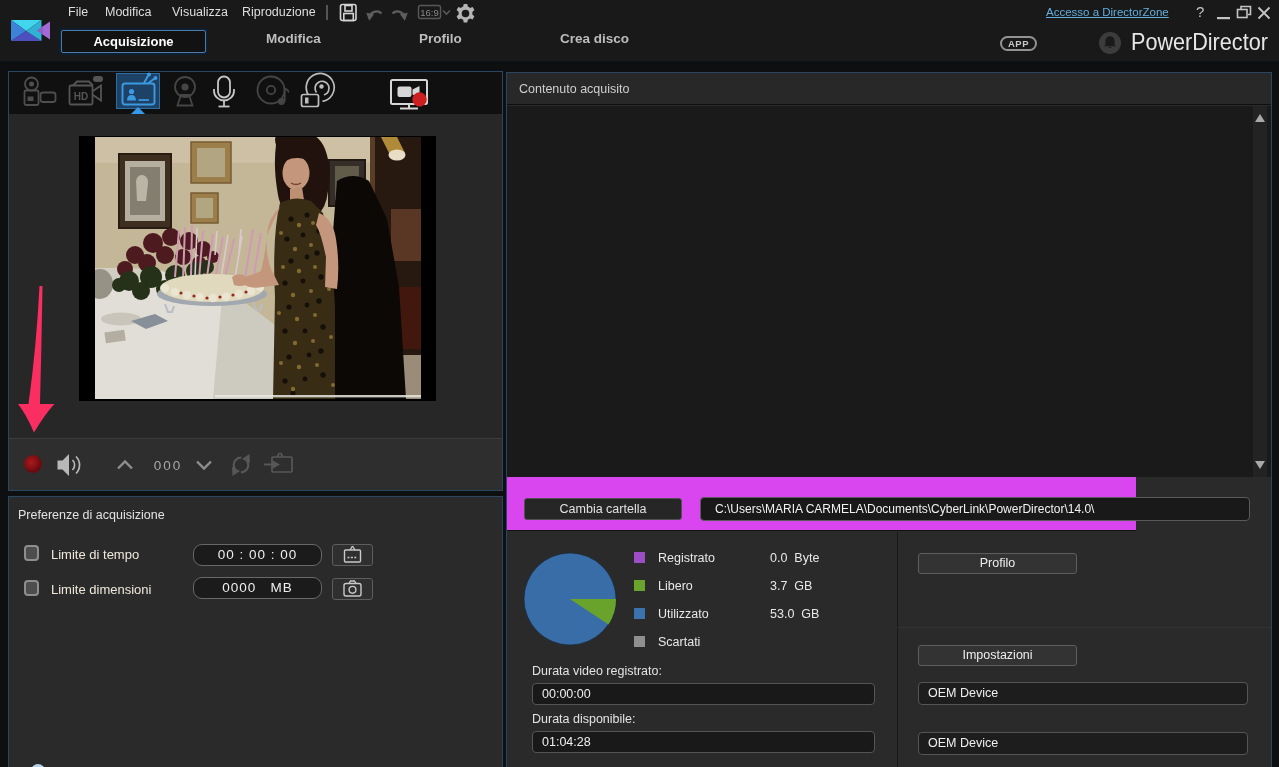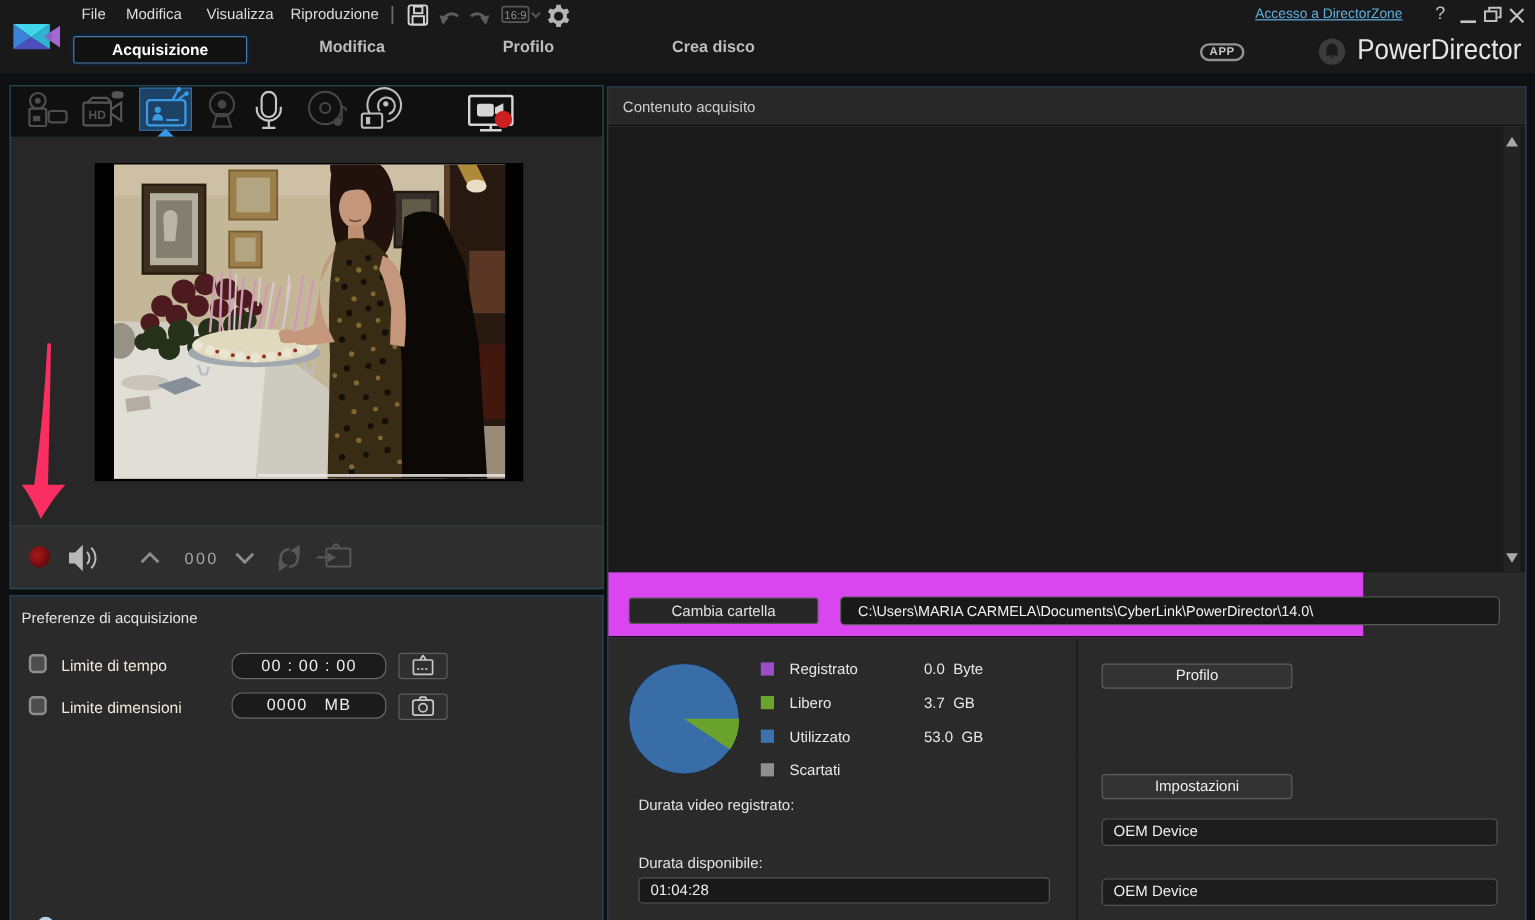--- a/index.html
+++ b/index.html
@@ -451,20 +451,21 @@
       <div class="leg" style="left:127px; top:76px; background:#3c73af;"></div>
       <div class="leg" style="left:127px; top:104px; background:#8f8f8f;"></div>
       <div class="legtxt" style="left:151px; top:19px;">Registrato</div>
       <div class="legtxt" style="left:151px; top:47px;">Libero</div>
       <div class="legtxt" style="left:151px; top:75px;">Utilizzato</div>
       <div class="legtxt" style="left:151px; top:103px;">Scartati</div>
       <div class="legtxt" style="left:263px; top:19px;">0.0&nbsp;&nbsp;Byte</div>
       <div class="legtxt" style="left:263px; top:47px;">3.7&nbsp;&nbsp;GB</div>
       <div class="legtxt" style="left:263px; top:75px;">53.0&nbsp;&nbsp;GB</div>
       <div class="flabel" style="left:25px; top:132px;">Durata video registrato:</div>
+      <div class="dfield" style="top:151px;">00:00:00</div>
       <div class="flabel" style="left:25px; top:180px;">Durata disponibile:</div>
       <div class="dfield" style="top:199px;">01:04:28</div>
     </div>
     <div id="statsright">
       <div class="rbtn" style="top:21px;">Profilo</div>
       <div class="rbtn" style="top:113px;">Impostazioni</div>
       <div class="rfield" style="top:150px;">OEM Device</div>
       <div class="rfield" style="top:200px;">OEM Device</div>
     </div>
     <div id="rdiv"></div>

